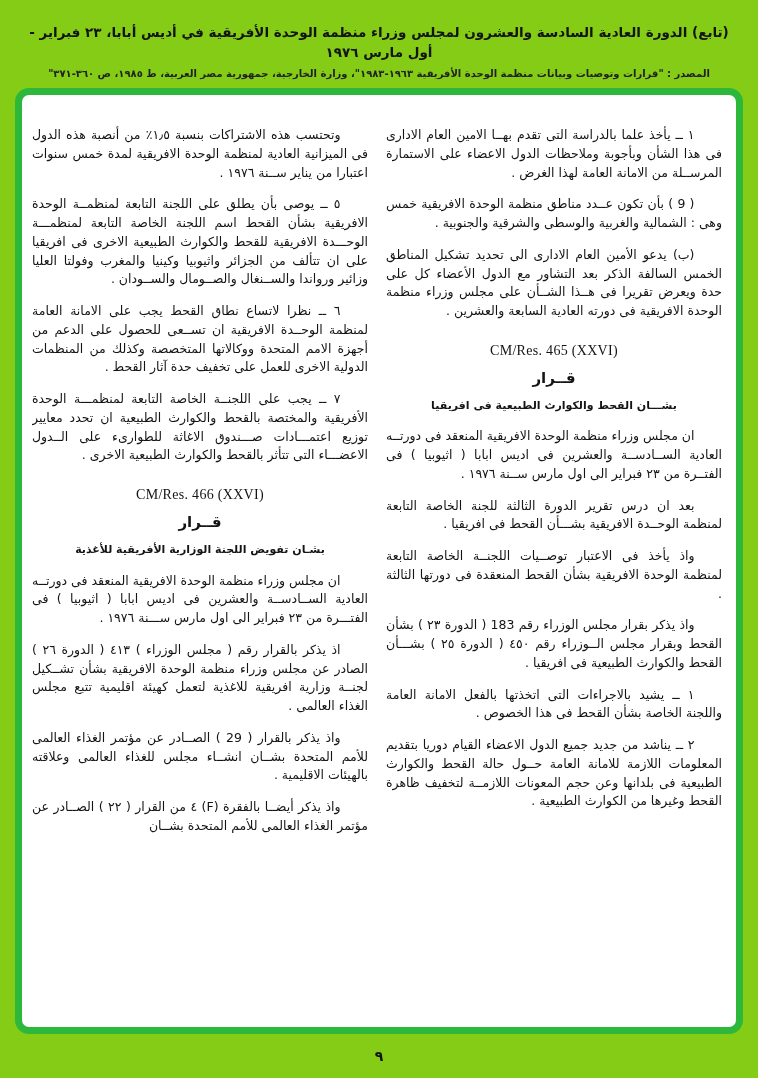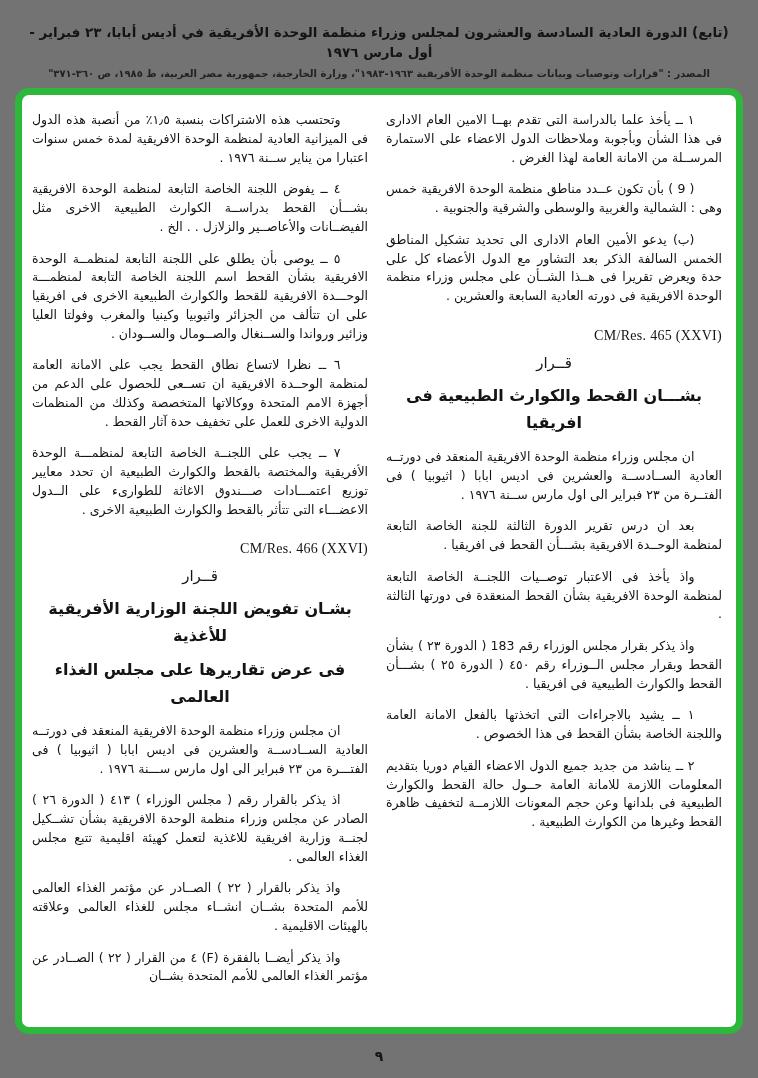--- a/index.html
+++ b/index.html
@@ -1,20 +1,20 @@
 <!DOCTYPE html>
 <html lang="ar"><head>
 <meta charset="utf-8">
 <style>
   html,body{margin:0;padding:0;background:#e8e8e8;}
   .page{
     position:relative;
     width:758px;height:1078px;
     margin:0 auto;
-    background:#737373;
+    background:#84cc16;
     font-family:"DejaVu Sans",sans-serif;
     color:#141414;
     overflow:hidden;
   }
   .header{
     padding-top:22px;
     text-align:center;
     direction:rtl;
   }
   .header .h1{
@@ -40,46 +40,47 @@
     display:flex;
     direction:rtl;
     gap:18px;
     overflow:hidden;
     background:#fff;
   }
   .col{
     flex:1 1 0;
     direction:rtl;
     overflow:hidden;
+    margin-top:15px;
   }
   .blk-para{
     margin:0 0 13px 0;
     text-align:justify;
     text-indent:2.2em;
     font-size:12.5px;
     line-height:1.5;
   }
   .blk-code{
     direction:ltr;
-    text-align:right;
+    text-align:center;
     font-family:"Liberation Serif",serif;
     font-size:14px;
     margin:22px 0 6px 0;
     letter-spacing:.3px;
   }
   .blk-heading{
     text-align:center;
-    font-weight:normal;
+    font-weight:bold;
     font-size:15px;
     margin:10px 0 10px 0;
   }
   .blk-subtitle{
     text-align:center;
     font-weight:bold;
-    font-size:16px;
+    font-size:11px;
     line-height:1.7;
     margin:0 0 6px 0;
   }
   .blk-subtitle + .blk-para,
   .blk-subtitle + .blk-subtitle + .blk-para{
     margin-top:12px;
   }
   .pagenum{
     position:absolute;
     bottom:14px;left:0;right:0;
@@ -107,29 +108,27 @@
         <div class="blk-subtitle">بشـــان القحط والكوارث الطبيعية فى افريقيا</div>
         <p class="blk-para">ان مجلس وزراء منظمة الوحدة الافريقية المنعقد فى دورتــه العادية الســادســة والعشرين فى اديس ابابا ( اثيوبيا ) فى الفتــرة من ٢٣ فبراير الى اول مارس ســنة ١٩٧٦ .</p>
         <p class="blk-para">بعد ان درس تقرير الدورة الثالثة للجنة الخاصة التابعة لمنظمة الوحــدة الافريقية بشـــأن القحط فى افريقيا .</p>
         <p class="blk-para">واذ يأخذ فى الاعتبار توصــيات اللجنــة الخاصة التابعة لمنظمة الوحدة الافريقية بشأن القحط المنعقدة فى دورتها الثالثة .</p>
         <p class="blk-para">واذ يذكر بقرار مجلس الوزراء رقم 183 ( الدورة ٢٣ ) بشأن القحط وبقرار مجلس الــوزراء رقم ٤٥٠ ( الدورة ٢٥ ) بشـــأن القحط والكوارث الطبيعية فى افريقيا .</p>
         <p class="blk-para">١ ــ يشيد بالاجراءات التى اتخذتها بالفعل الامانة العامة واللجنة الخاصة بشأن القحط فى هذا الخصوص .</p>
         <p class="blk-para">٢ ــ يناشد من جديد جميع الدول الاعضاء القيام دوريا بتقديم المعلومات اللازمة للامانة العامة حــول حالة القحط والكوارث الطبيعية فى بلدانها وعن حجم المعونات اللازمــة لتخفيف ظاهرة القحط وغيرها من الكوارث الطبيعية .</p>
       </div>
     <div class="col">
         <p class="blk-para">وتحتسب هذه الاشتراكات بنسبة ١٫٥٪ من أنصبة هذه الدول فى الميزانية العادية لمنظمة الوحدة الافريقية لمدة خمس سنوات اعتبارا من يناير ســنة ١٩٧٦ .</p>
-        <p class="blk-para">٤ ــ يفوض اللجنة الخاصة التابعة لمنظمة الوحدة الافريقية بشـــأن القحط بدراســة الكوارث الطبيعية الاخرى مثل الفيضــانات والأعاصــير والزلازل . . الخ .</p>
         <p class="blk-para">٥ ــ يوصى بأن يطلق على اللجنة التابعة لمنظمــة الوحدة الافريقية بشأن القحط اسم اللجنة الخاصة التابعة لمنظمـــة الوحـــدة الافريقية للقحط والكوارث الطبيعية الاخرى فى افريقيا على ان تتألف من الجزائر واثيوبيا وكينيا والمغرب وفولتا العليا وزائير ورواندا والســنغال والصــومال والســودان .</p>
         <p class="blk-para">٦ ــ نظرا لاتساع نطاق القحط يجب على الامانة العامة لمنظمة الوحــدة الافريقية ان تســعى للحصول على الدعم من أجهزة الامم المتحدة ووكالاتها المتخصصة وكذلك من المنظمات الدولية الاخرى للعمل على تخفيف حدة آثار القحط .</p>
         <p class="blk-para">٧ ــ يجب على اللجنــة الخاصة التابعة لمنظمـــة الوحدة الأفريقية والمختصة بالقحط والكوارث الطبيعية ان تحدد معايير توزيع اعتمـــادات صـــندوق الاغاثة للطوارىء على الــدول الاعضـــاء التى تتأثر بالقحط والكوارث الطبيعية الاخرى .</p>
         <div class="blk-code" dir="ltr">CM/Res. 466 (XXVI)</div>
         <div class="blk-heading">قــرار</div>
         <div class="blk-subtitle">بشـان تفويض اللجنة الوزارية الأفريقية للأغذية</div>
-        <div class="blk-subtitle">فى عرض تقاريرها على مجلس الغذاء العالمى</div>
         <p class="blk-para">ان مجلس وزراء منظمة الوحدة الافريقية المنعقد فى دورتــه العادية الســادســة والعشرين فى اديس ابابا ( اثيوبيا ) فى الفتـــرة من ٢٣ فبراير الى اول مارس ســـنة ١٩٧٦ .</p>
         <p class="blk-para">اذ يذكر بالقرار رقم ( مجلس الوزراء ) ٤١٣ ( الدورة ٢٦ ) الصادر عن مجلس وزراء منظمة الوحدة الافريقية بشأن تشــكيل لجنــة وزارية افريقية للاغذية لتعمل كهيئة اقليمية تتبع مجلس الغذاء العالمى .</p>
-        <p class="blk-para">واذ يذكر بالقرار ( ٢٢ ) الصــادر عن مؤتمر الغذاء العالمى للأمم المتحدة بشــان انشــاء مجلس للغذاء العالمى وعلاقته بالهيئات الاقليمية .</p>
+        <p class="blk-para">واذ يذكر بالقرار ( 29 ) الصــادر عن مؤتمر الغذاء العالمى للأمم المتحدة بشــان انشــاء مجلس للغذاء العالمى وعلاقته بالهيئات الاقليمية .</p>
         <p class="blk-para">واذ يذكر أيضــا بالفقرة (F) ٤ من القرار ( ٢٢ ) الصــادر عن مؤتمر الغذاء العالمى للأمم المتحدة بشــان</p>
       </div>
   </div>
 
   <div class="pagenum">٩</div>
 </div>
 
 </body></html>

